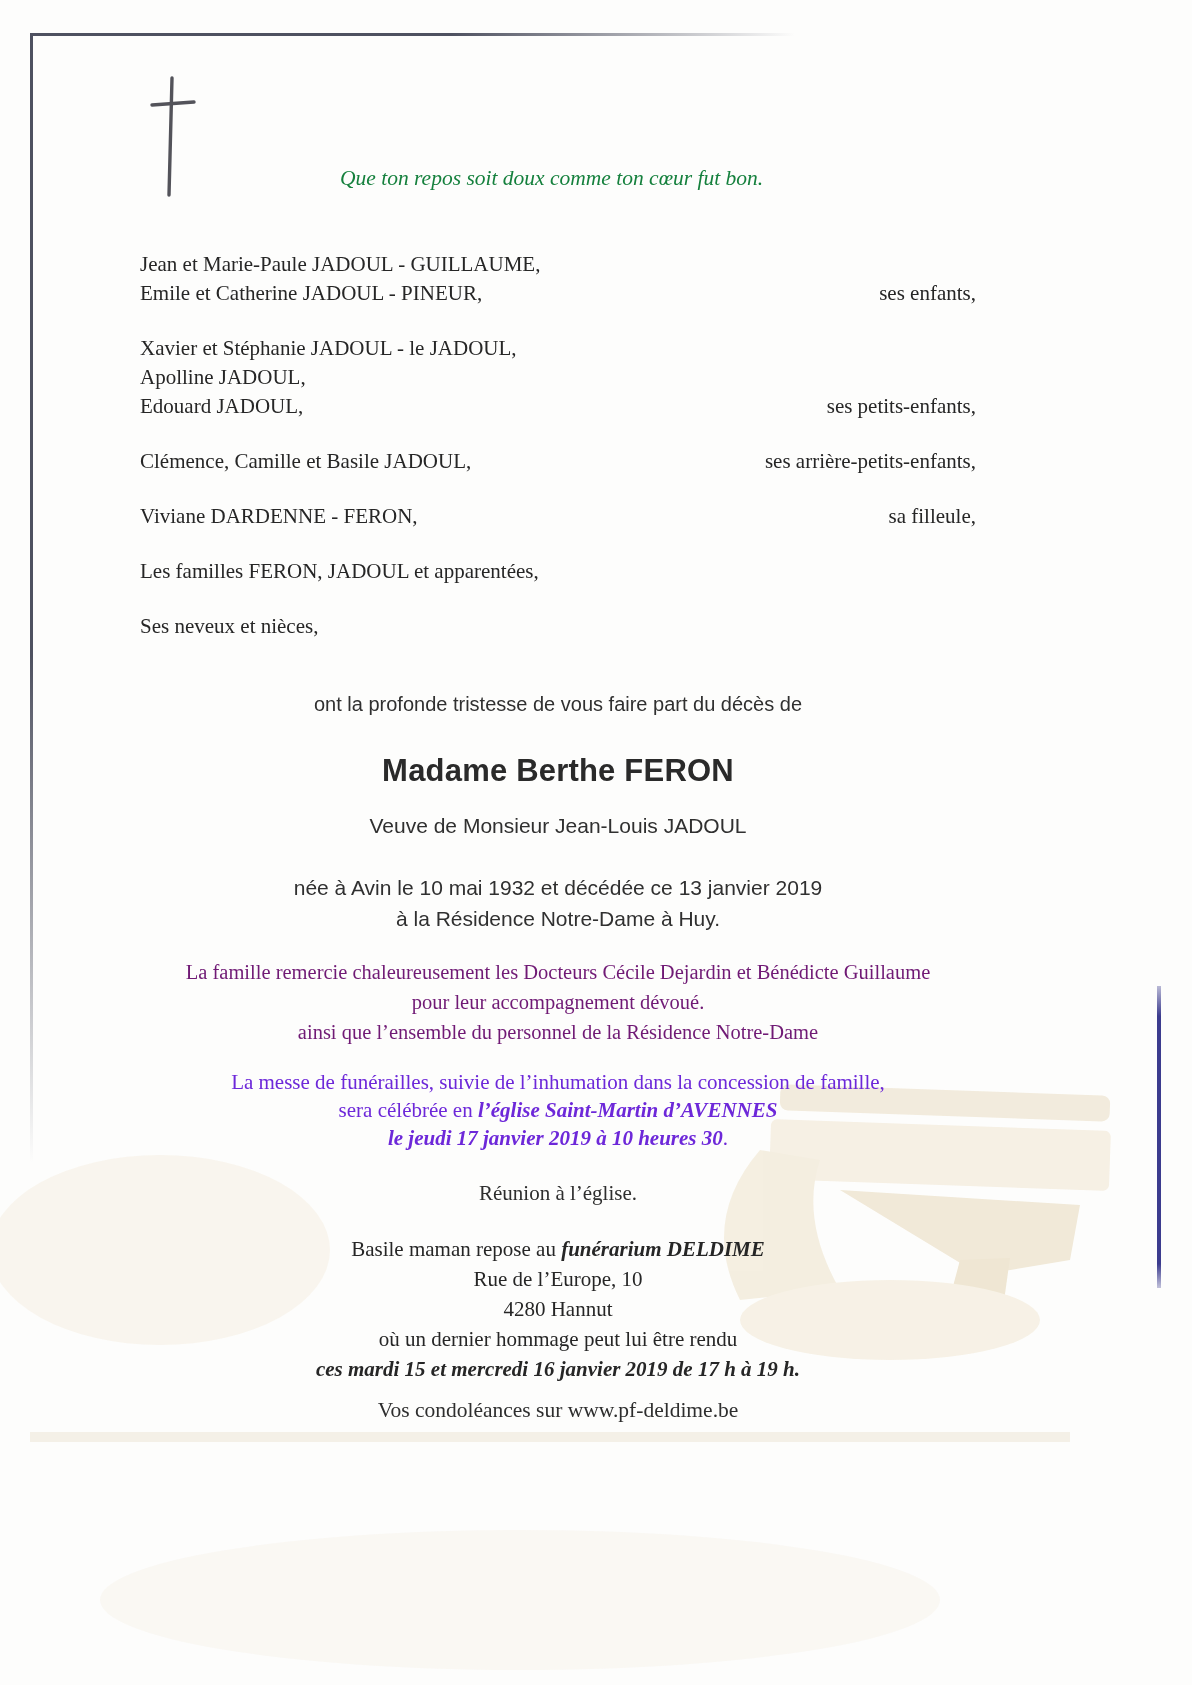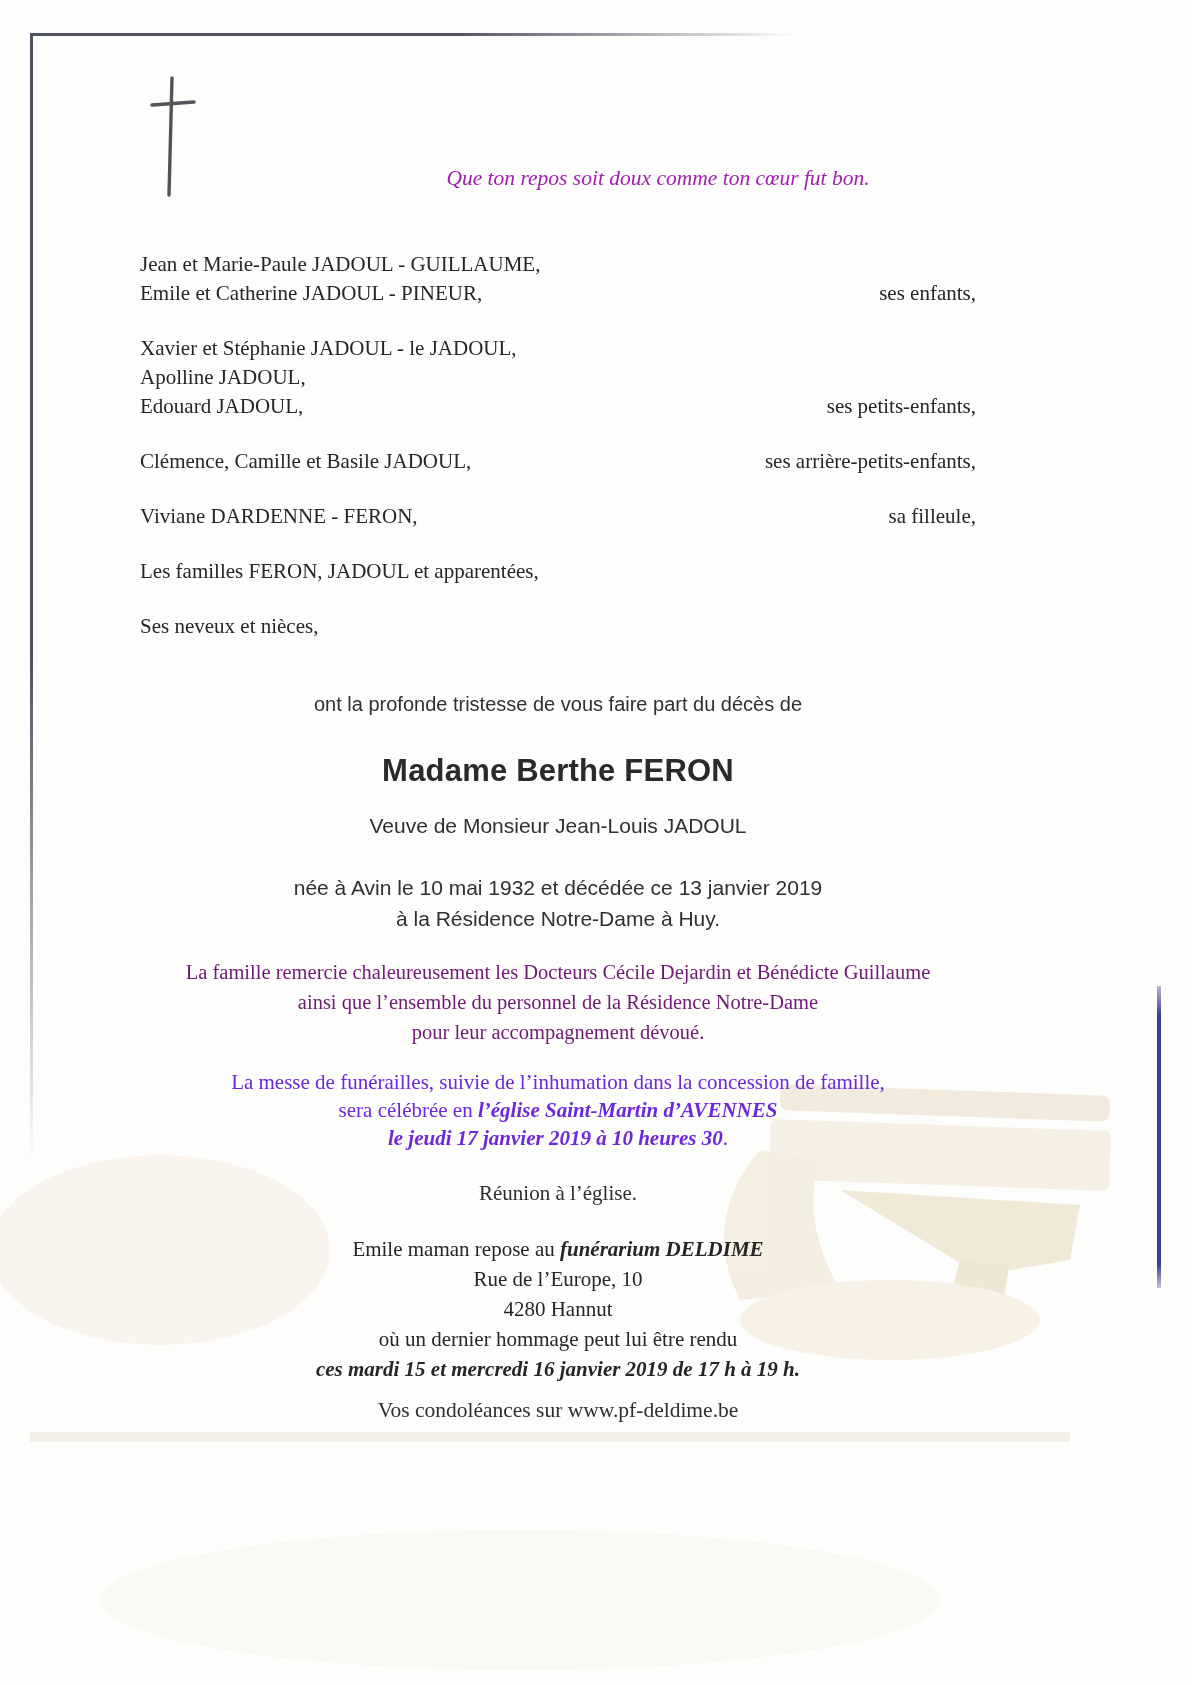--- a/index.html
+++ b/index.html
@@ -27,22 +27,22 @@
     background: linear-gradient(to bottom, rgba(60,60,142,0.35) 0%, #3c3c8e 10%, #3c3c8e 92%, rgba(60,60,142,0.3) 100%);
   }
 
   .artifacts { position: absolute; inset: 0; z-index: 0; }
   .textlayer { position: absolute; inset: 0; z-index: 1; }
 
   .cross { position: absolute; left: 139px; top: 72px; }
 
   .quote {
     position: absolute; left: 340px; top: 166px; width: 636px;
-    text-align: center;
-    font-style: italic; font-size: 21.5px; color: #a21caf;
+    text-align: left;
+    font-style: italic; font-size: 21.5px; color: #15803d;
   }
 
   .mourners {
     position: absolute; left: 140px; top: 250px; width: 836px;
     font-size: 21px; line-height: 29px; color: #262626;
   }
   .group { display: flex; justify-content: space-between; align-items: flex-end; margin-bottom: 26px; }
   .names { text-align: left; }
   .relation { white-space: nowrap; text-align: right; }
 
@@ -142,33 +142,33 @@
     <div class="c sans deceased">Madame Berthe FERON</div>
     <div class="c sans intro">ont la profonde tristesse de vous faire part du décès de</div>
     <div class="c sans subtitle">Veuve de Monsieur Jean-Louis JADOUL</div>
     <div class="c sans birth">
       <div>née à Avin le 10 mai 1932 et décédée ce 13 janvier 2019</div>
       <div>à la Résidence Notre-Dame à Huy.</div>
     </div>
 
     <div class="c thanks">
       <div>La famille remercie chaleureusement les Docteurs Cécile Dejardin et Bénédicte Guillaume</div>
+      <div>pour leur accompagnement dévoué.</div>
       <div>ainsi que l’ensemble du personnel de la Résidence Notre-Dame</div>
-      <div>pour leur accompagnement dévoué.</div>
     </div>
 
     <div class="c ceremony">
       <div>La messe de funérailles, suivie de l’inhumation dans la concession de famille,</div>
       <div><span>sera célébrée en </span><span class="bi">l’église Saint-Martin d’AVENNES</span></div>
       <div><span class="bi">le jeudi 17 janvier 2019 à 10 heures 30</span><span>.</span></div>
     </div>
     <div class="c meeting">Réunion à l’église.</div>
 
     <div class="c repose">
-      <div><span>Emile maman repose au </span><span class="bi">funérarium DELDIME</span></div>
+      <div><span>Basile maman repose au </span><span class="bi">funérarium DELDIME</span></div>
       <div>Rue de l’Europe, 10</div>
       <div>4280 Hannut</div>
       <div>où un dernier hommage peut lui être rendu</div>
       <div class="bi">ces mardi 15 et mercredi 16 janvier 2019 de 17 h à 19 h.</div>
     </div>
 
     <div class="c condolences">Vos condoléances sur www.pf-deldime.be</div>
   </div>
 </div>
 

